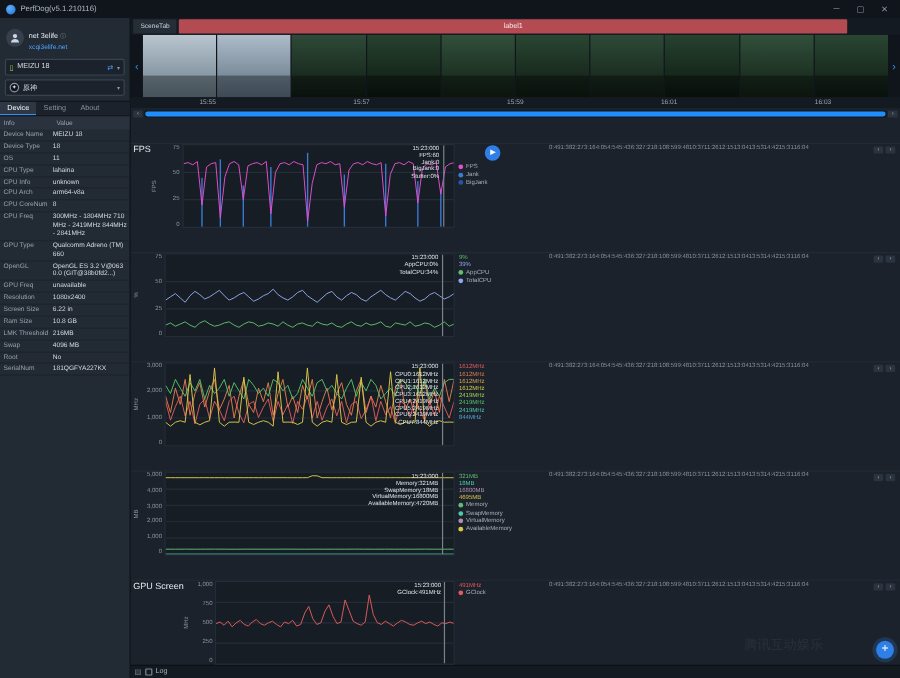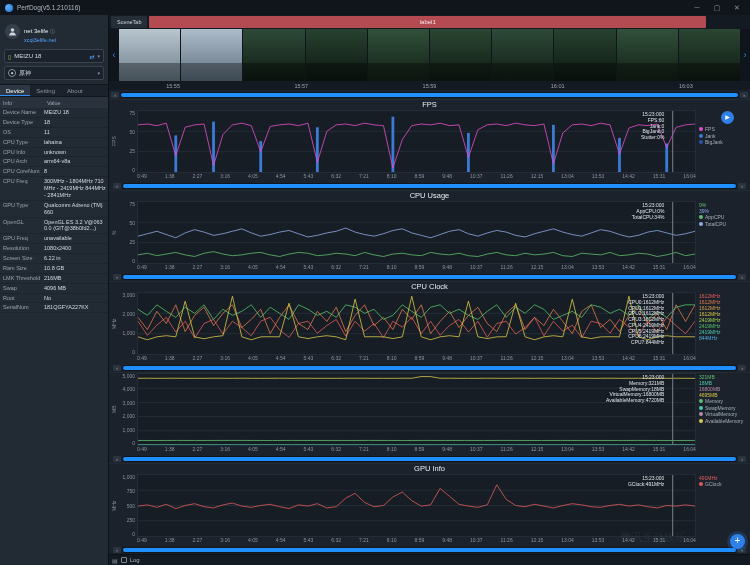--- a/index.html
+++ b/index.html
@@ -47,21 +47,21 @@
   .redbar { flex:1; background:#b44a52; color:#f6e8e9; font-size:6px; line-height:12px; text-align:center; border-radius:1px; margin-right:42px; }
 
   .thumbwrap { height:52px; flex:none; display:flex; align-items:stretch; padding:0 1px; gap:1px; background:#10151b; }
   .tarrow { width:8px; flex:none; color:#2f8fff; font-size:9px; line-height:52px; text-align:center; }
   #thumbs { flex:1; display:flex; gap:1px; overflow:hidden; }
   .thumb { flex:1; position:relative; }
   .thumb::after { content:""; position:absolute; left:0; right:0; bottom:0; height:35%; background:rgba(0,0,0,.35); }
   #thumb-times { height:9px; flex:none; display:flex; justify-content:space-around; align-items:center; font-size:5.5px; color:#9aa5b1; background:#141a21; }
 
   #charts { flex:1; display:flex; flex-direction:column; min-height:0; }
-  .chart { flex:1; display:flex; flex-direction:column; min-height:0; padding:0 2px; border-top:1px solid #222a33; }
+  .chart { flex:1; display:flex; flex-direction:row; min-height:0; padding:0 2px; border-top:1px solid #222a33;margin-top:20px; }
   .ctitle { text-align:center; font-size:7.5px; color:#e8edf2; height:10px; line-height:10px; flex:none; }
   .crow { flex:1; display:flex; min-height:0; }
   .yaxis { width:26px; flex:none; display:flex; }
   .unit { width:8px; writing-mode:vertical-rl; transform:rotate(180deg); font-size:5px; color:#8a94a0; text-align:center; }
   .ticks { flex:1; display:flex; flex-direction:column; justify-content:space-between; align-items:flex-end; font-size:5px; color:#8a94a0; padding-right:2px; }
   .plot { flex:1; position:relative; background:#171d24; border:1px solid #242d37; min-width:0; }
   .plot svg { position:absolute; inset:0; width:100%; height:100%; display:block; }
   .anno { position:absolute; top:1px; right:5.5%; text-align:right; font-size:5px; line-height:1.15; color:#dfe6ec; pointer-events:none; }
   .rpanel { width:52px; flex:none; padding:1px 0 1px 3px; display:flex; flex-direction:column; font-size:5px; }
   .rval { line-height:1.2; white-space:nowrap; }
@@ -328,21 +328,20 @@
             </div>
             <div class="sbar">
               <span class="sarrow">‹</span>
               <span class="strack">
                 <span class="sfill"></span>
               </span>
               <span class="sarrow">›</span>
             </div>
           </div>
           <div class="chart">
-            <div class="ctitle">CPU Usage</div>
             <div class="crow">
               <div class="yaxis">
                 <div class="unit">%</div>
                 <div class="ticks">
                   <span class="tick">75</span>
                   <span class="tick">50</span>
                   <span class="tick">25</span>
                   <span class="tick">0</span>
                 </div>
               </div>
@@ -397,21 +396,20 @@
             </div>
             <div class="sbar">
               <span class="sarrow">‹</span>
               <span class="strack">
                 <span class="sfill"></span>
               </span>
               <span class="sarrow">›</span>
             </div>
           </div>
           <div class="chart">
-            <div class="ctitle">CPU Clock</div>
             <div class="crow">
               <div class="yaxis">
                 <div class="unit">MHz</div>
                 <div class="ticks">
                   <span class="tick">3,000</span>
                   <span class="tick">2,000</span>
                   <span class="tick">1,000</span>
                   <span class="tick">0</span>
                 </div>
               </div>
@@ -557,21 +555,21 @@
             </div>
             <div class="sbar">
               <span class="sarrow">‹</span>
               <span class="strack">
                 <span class="sfill"></span>
               </span>
               <span class="sarrow">›</span>
             </div>
           </div>
           <div class="chart">
-            <div class="ctitle">GPU Info</div>
+            <div class="ctitle">GPU Screen</div>
             <div class="crow">
               <div class="yaxis">
                 <div class="unit">MHz</div>
                 <div class="ticks">
                   <span class="tick">1,000</span>
                   <span class="tick">750</span>
                   <span class="tick">500</span>
                   <span class="tick">250</span>
                   <span class="tick">0</span>
                 </div>

